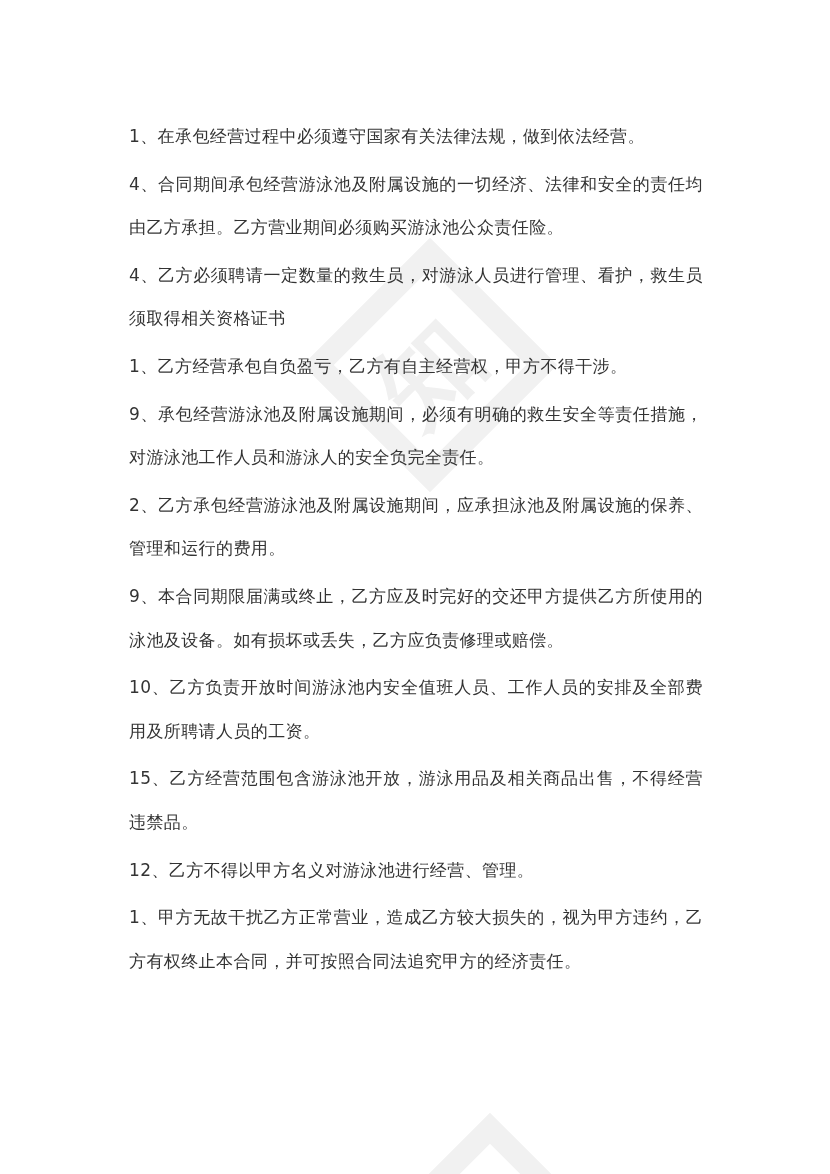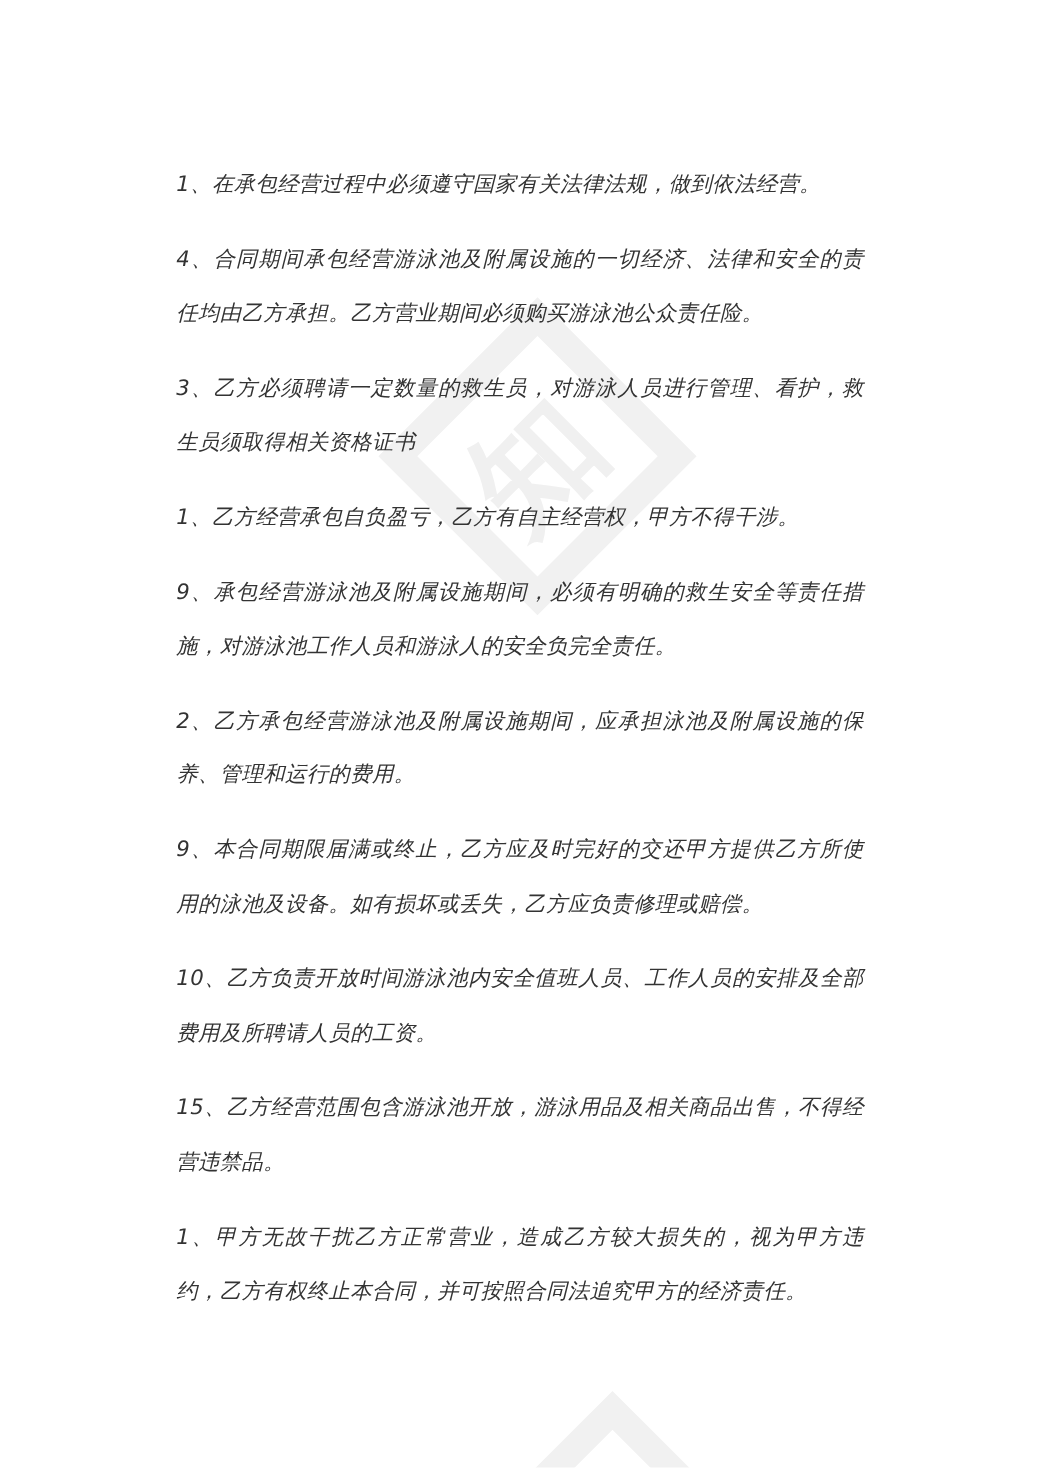--- a/index.html
+++ b/index.html
@@ -43,47 +43,47 @@
     left: 125px;
     top: 111px;
     width: 582px;
     font-family: "DejaVu Sans", sans-serif;
     font-size: 17px;
     color: #333333;
     letter-spacing: 0.4px;
     z-index: 2;
   }
   .para {
-    margin: 16px;
+    margin: 4px;
     line-height: 43.6px;
     text-align: justify;
     text-align-last: left;
-    font-style: italic;
   }
 </style>
 </head>
 <body>
 
 <div class="page">
 
   <div class="watermark" style="left:300px; top:235px; width:260px; height:260px;">
     <div class="diamond" style="left:40px; top:40px; width:180px; height:180px;"></div>
     <div class="glyph" style="left:80px; top:70px; font-size:100px;">知</div>
   </div>
 
   <div class="watermark" style="left:360px; top:1110px; width:260px; height:260px;">
     <div class="diamond" style="left:40px; top:40px; width:180px; height:180px;"></div>
   </div>
 
   <div class="content">
     <p class="para">1、在承包经营过程中必须遵守国家有关法律法规，做到依法经营。</p>
     <p class="para">4、合同期间承包经营游泳池及附属设施的一切经济、法律和安全的责任均由乙方承担。乙方营业期间必须购买游泳池公众责任险。</p>
-    <p class="para">3、乙方必须聘请一定数量的救生员，对游泳人员进行管理、看护，救生员须取得相关资格证书</p>
+    <p class="para">4、乙方必须聘请一定数量的救生员，对游泳人员进行管理、看护，救生员须取得相关资格证书</p>
     <p class="para">1、乙方经营承包自负盈亏，乙方有自主经营权，甲方不得干涉。</p>
     <p class="para">9、承包经营游泳池及附属设施期间，必须有明确的救生安全等责任措施，对游泳池工作人员和游泳人的安全负完全责任。</p>
     <p class="para">2、乙方承包经营游泳池及附属设施期间，应承担泳池及附属设施的保养、管理和运行的费用。</p>
     <p class="para">9、本合同期限届满或终止，乙方应及时完好的交还甲方提供乙方所使用的泳池及设备。如有损坏或丢失，乙方应负责修理或赔偿。</p>
     <p class="para">10、乙方负责开放时间游泳池内安全值班人员、工作人员的安排及全部费用及所聘请人员的工资。</p>
     <p class="para">15、乙方经营范围包含游泳池开放，游泳用品及相关商品出售，不得经营违禁品。</p>
+    <p class="para">12、乙方不得以甲方名义对游泳池进行经营、管理。</p>
     <p class="para">1、甲方无故干扰乙方正常营业，造成乙方较大损失的，视为甲方违约，乙方有权终止本合同，并可按照合同法追究甲方的经济责任。</p>
   </div>
 
 </div>
 
 </body></html>

